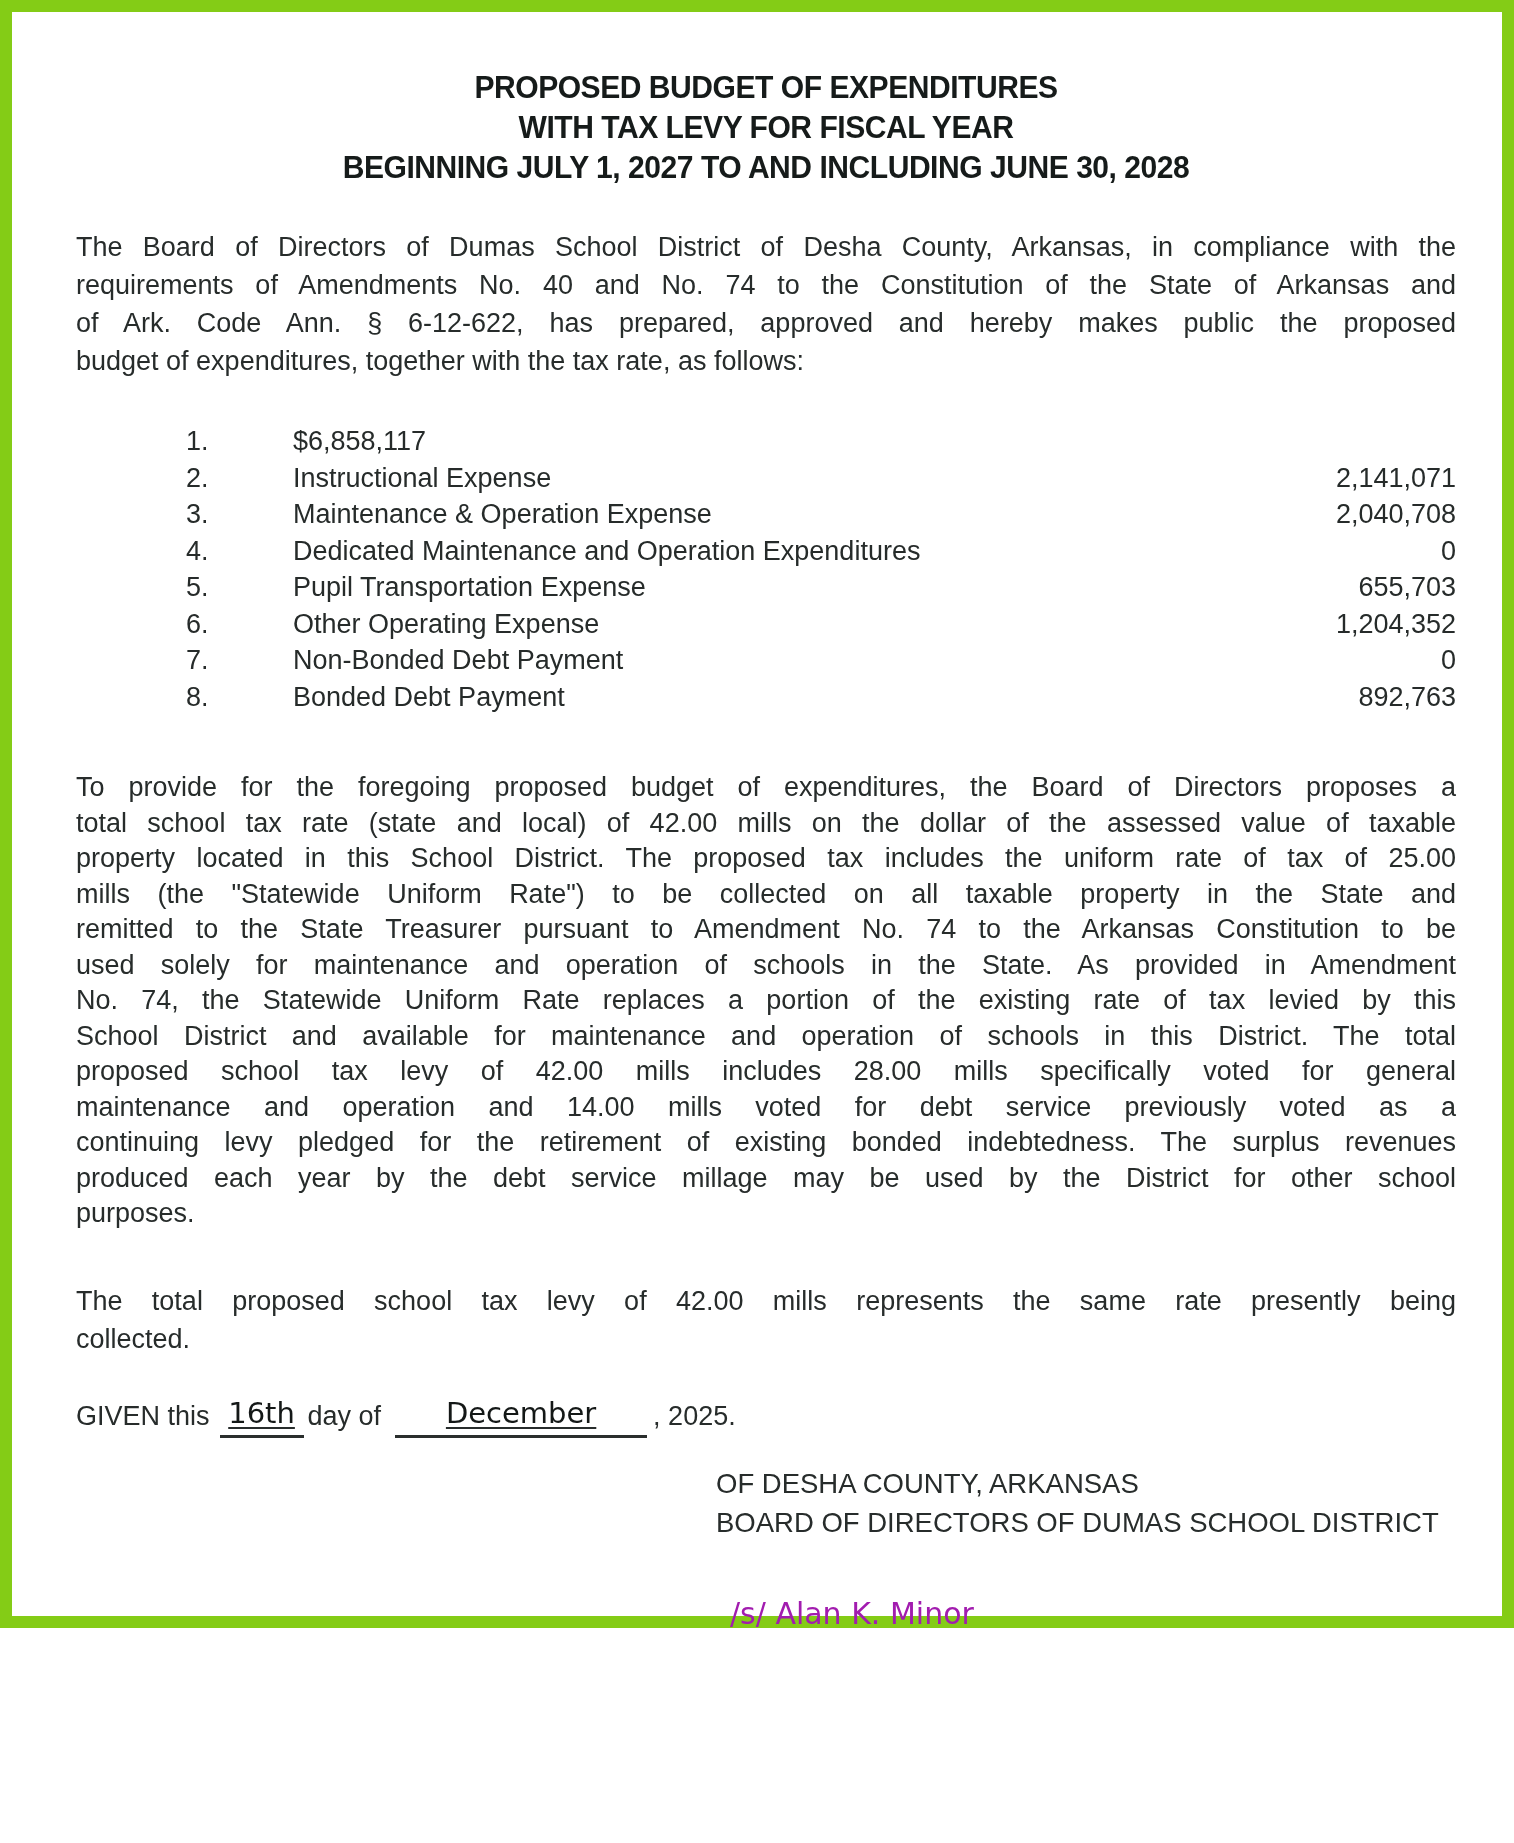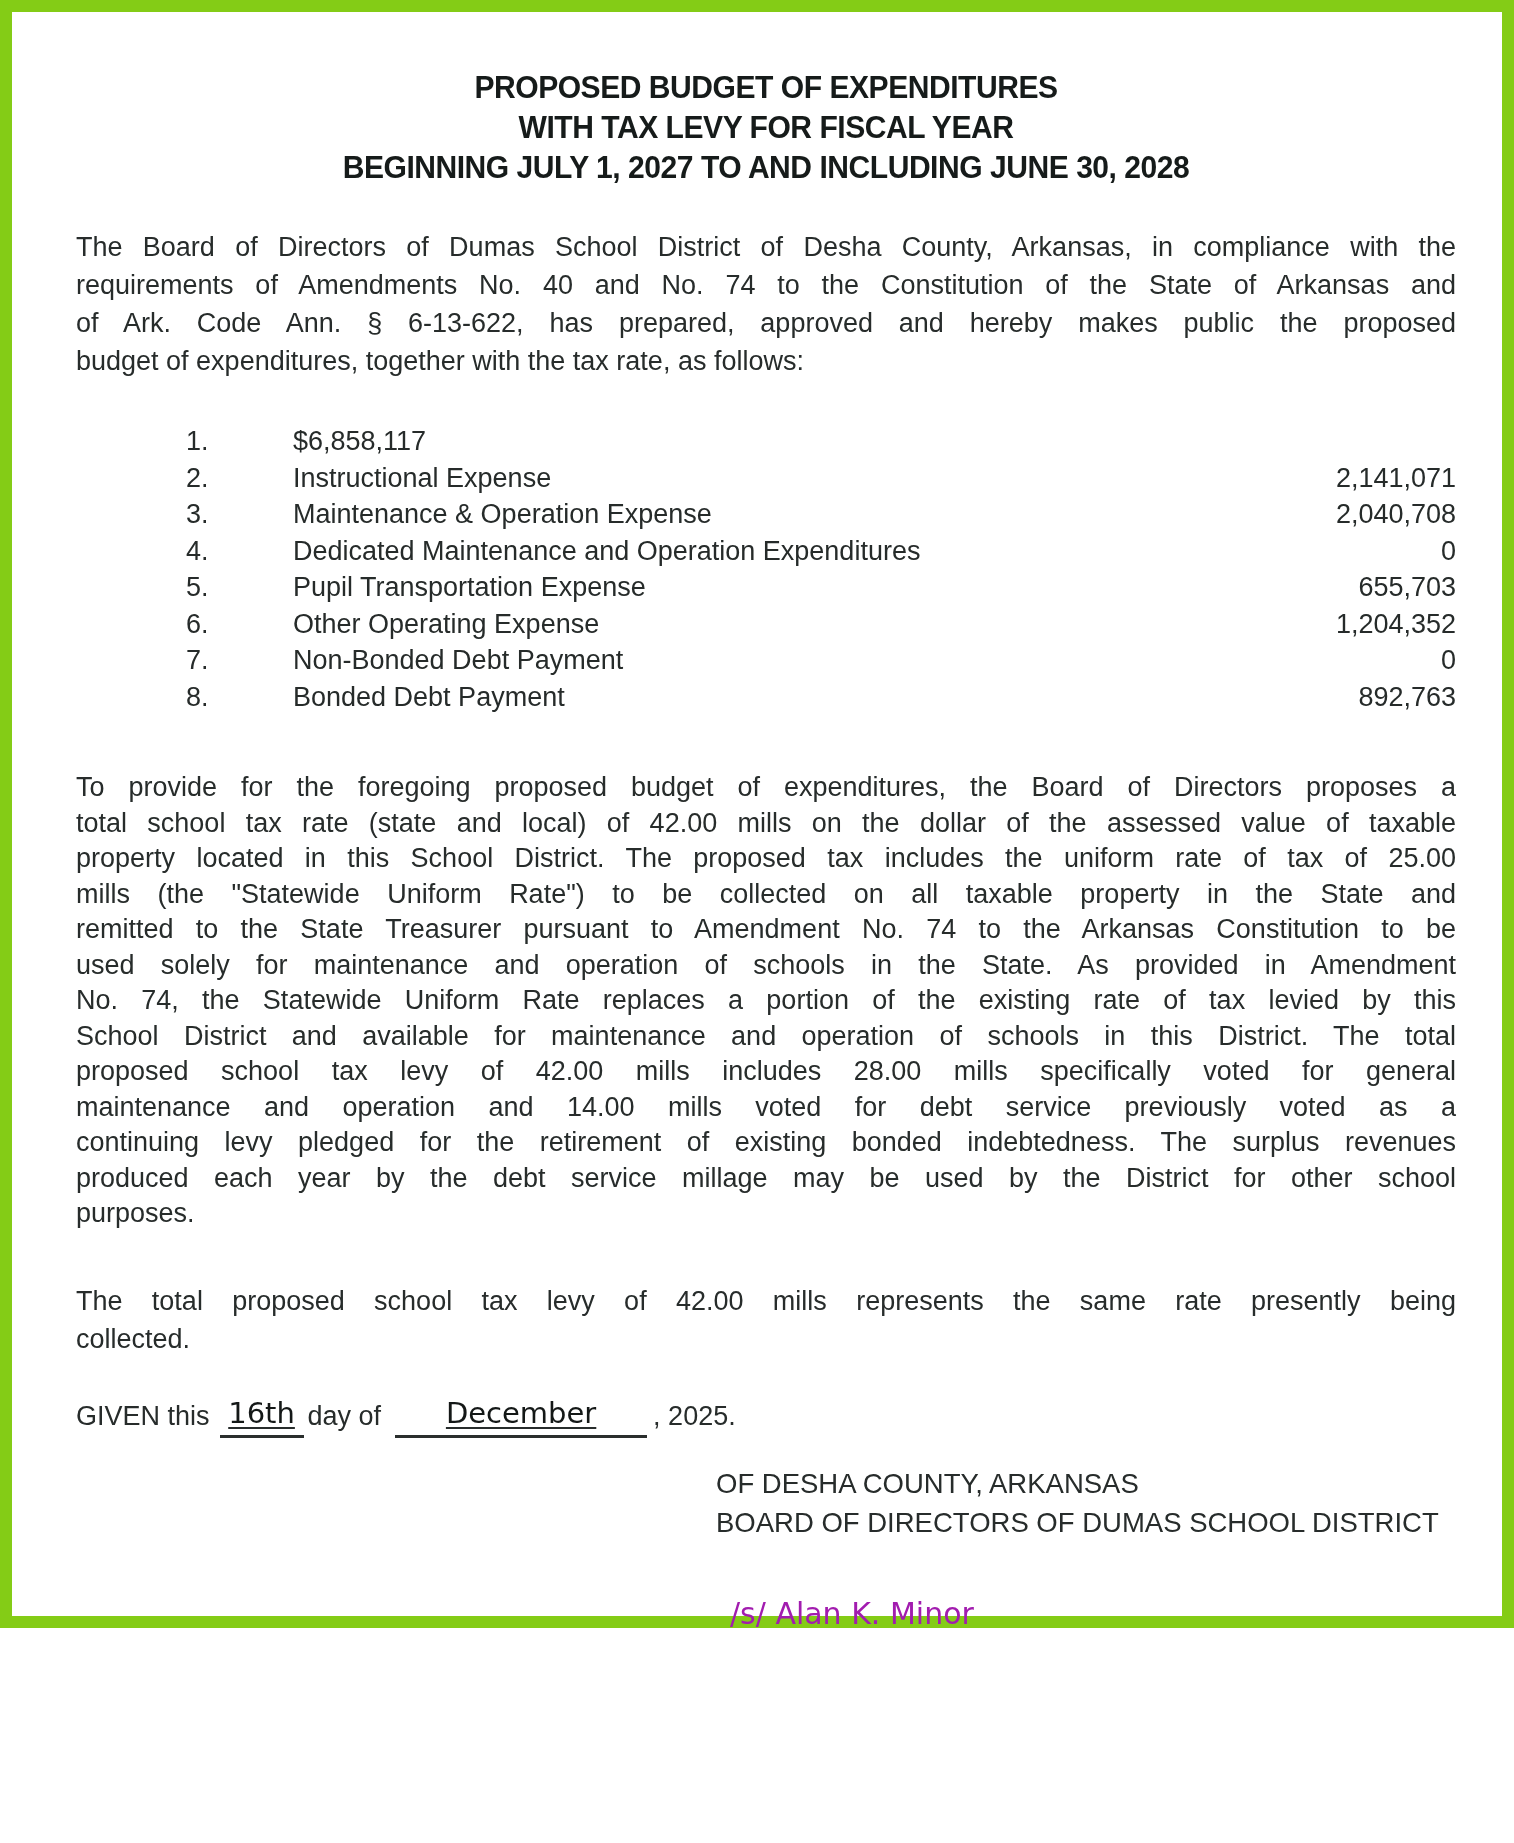--- a/index.html
+++ b/index.html
@@ -66,21 +66,21 @@
 
     <div class="title">
         <div class="line">PROPOSED BUDGET OF EXPENDITURES</div>
         <div class="line">WITH TAX LEVY FOR FISCAL YEAR</div>
         <div class="line">BEGINNING JULY 1, 2027 TO AND INCLUDING JUNE 30, 2028</div>
       </div>
 
     <div class="para jpara p-intro">
         <div class="line">The Board of Directors of Dumas School District of Desha County, Arkansas, in compliance with the</div>
         <div class="line">requirements of Amendments No. 40 and No. 74 to the Constitution of the State of Arkansas and</div>
-        <div class="line">of Ark. Code Ann. § 6-13-622, has prepared, approved and hereby makes public the proposed</div>
+        <div class="line">of Ark. Code Ann. § 6-12-622, has prepared, approved and hereby makes public the proposed</div>
         <div class="line">budget of expenditures, together with the tax rate, as follows:</div>
       </div>
 
     <div class="budget">
         <div class="budget-row">
           <span class="budget-num">1.</span>
           <span class="budget-amount">$6,858,117</span>
         </div>
         <div class="budget-row">
           <span class="budget-num">2.</span>

